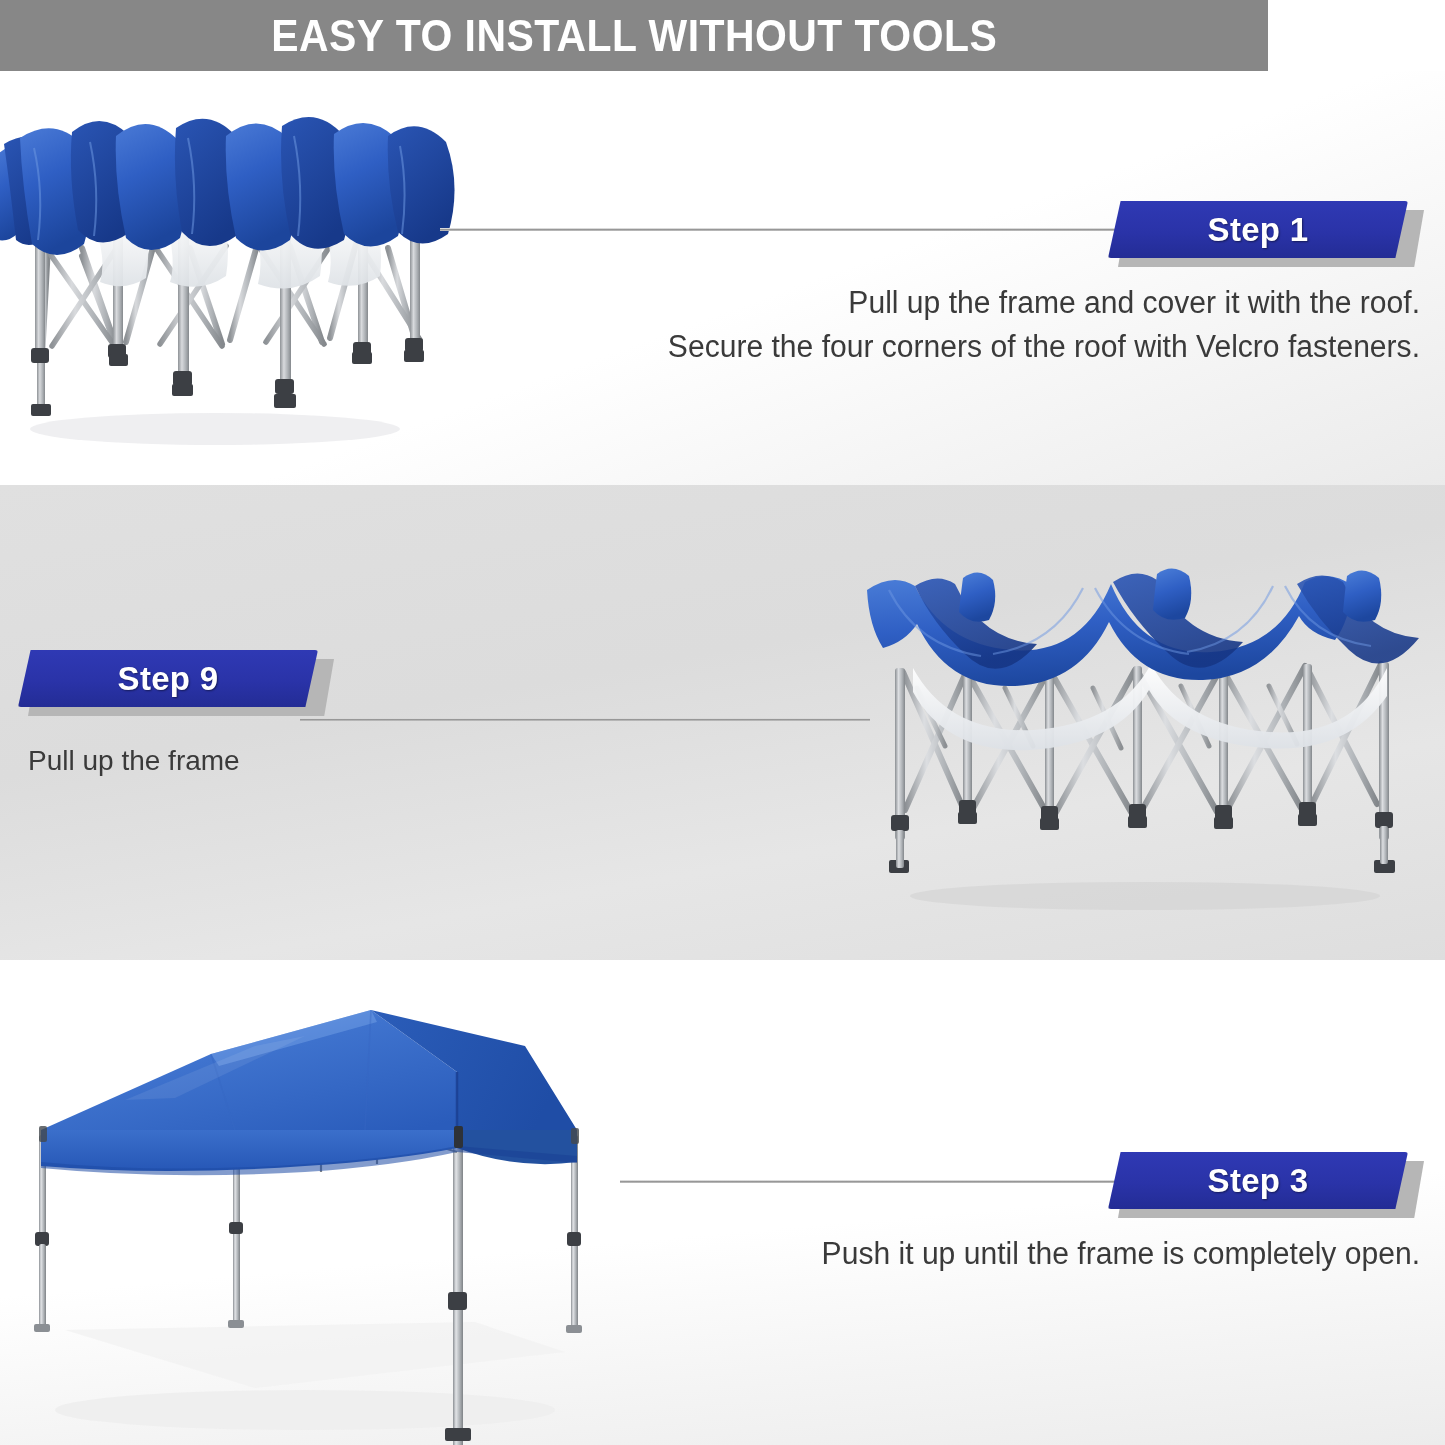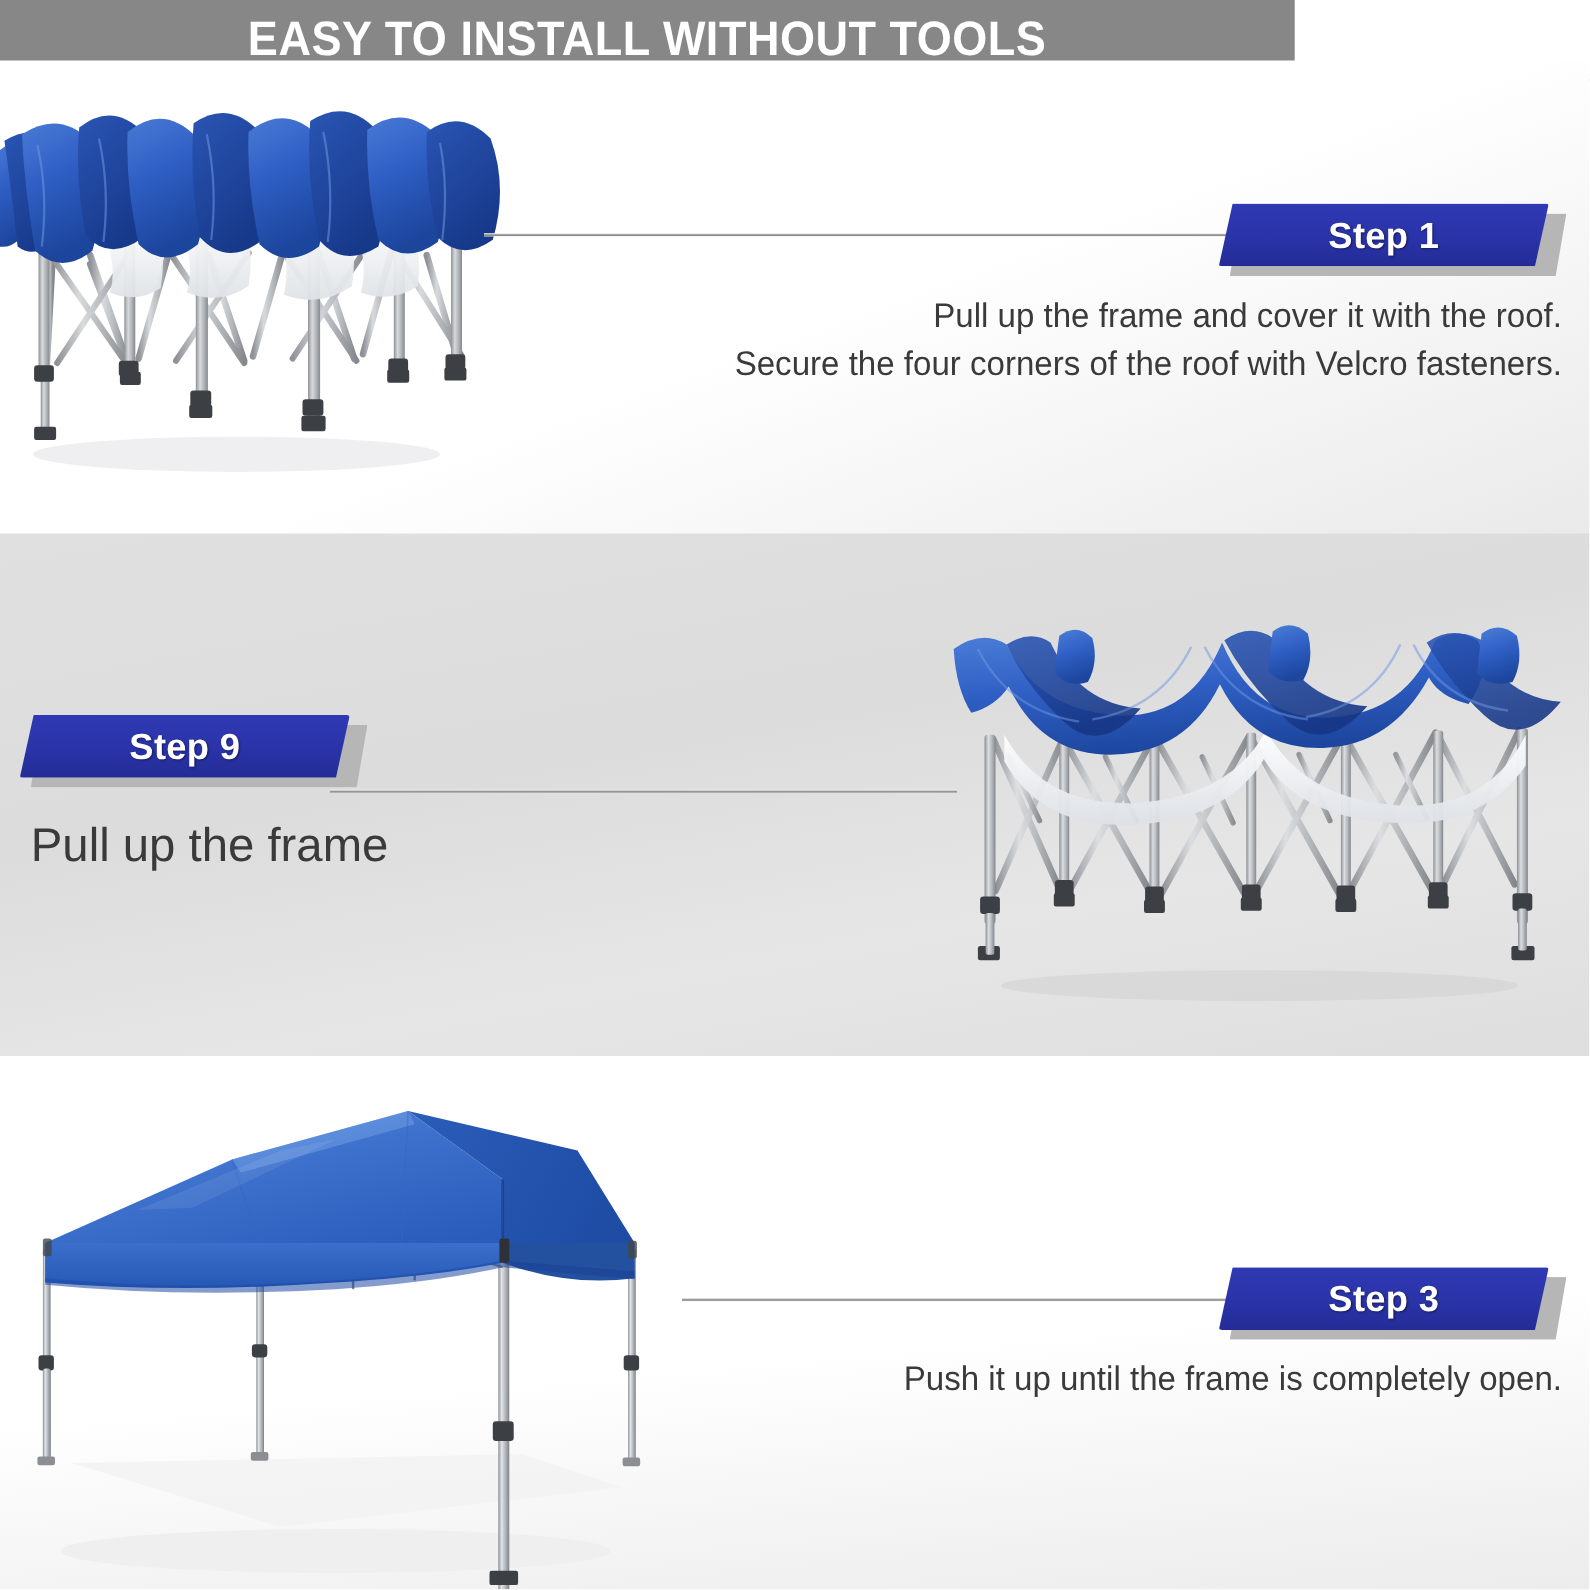--- a/index.html
+++ b/index.html
@@ -6,41 +6,41 @@
   body{
     width:1445px;height:1445px;
     font-family:"Liberation Sans", sans-serif;
     background:#ffffff;
     overflow:hidden;
   }
   .page{position:relative;width:1445px;height:1445px;}
 
   
   .header{
-    position:absolute;left:0;top:0;width:1177px;height:71px;
+    position:absolute;left:0;top:0;width:1268px;height:71px;
     background:#878787;
     display:flex;align-items:center;justify-content:center;
   }
   .header-title{
     color:#ffffff;
     font-family:"Liberation Sans Narrow","Liberation Sans",sans-serif;
     font-weight:bold;
     font-size:44px;
     letter-spacing:0.5px;
     transform:scaleX(0.93);
     white-space:nowrap;
   }
   .header-shadow{
     position:absolute;left:0;top:71px;width:1445px;height:4px;
     background:linear-gradient(to bottom,rgba(120,120,120,.55),rgba(255,255,255,0));
   }
 
   
   .band{position:absolute;left:0;width:1445px;overflow:hidden;}
-  #sec1{top:55px;height:444px;background:linear-gradient(160deg,#ffffff 0%,#ffffff 52%,#f3f3f3 78%,#e9e9e9 100%);}
+  #sec1{top:71px;height:444px;background:linear-gradient(160deg,#ffffff 0%,#ffffff 52%,#f3f3f3 78%,#e9e9e9 100%);}
   #sec2{top:485px;height:475px;background:linear-gradient(170deg,#e0e0e0 0%,#dcdcdc 40%,#e6e6e6 70%,#dedede 100%);}
   #sec3{top:960px;height:485px;background:linear-gradient(175deg,#ffffff 0%,#ffffff 55%,#f4f4f4 80%,#ececec 100%);}
 
   
   .badge-wrap{position:absolute;width:316px;height:66px;}
   .badge-shadow{
     position:absolute;left:10px;top:9px;width:306px;height:57px;
     background:#b6b6b6;
     clip-path:polygon(3.2% 0%, 100% 0%, 96.8% 100%, 0% 100%);
     filter:blur(0.4px);
@@ -69,21 +69,21 @@
     color:#3a3a3a;
     font-family:"Liberation Sans Narrow","Liberation Sans",sans-serif;
     font-size:31px;line-height:1.42;
     transform:scaleX(0.97);
   }
   .desc.right{text-align:right;transform-origin:right center;}
   .desc .l{display:block;white-space:nowrap;}
 
   .step2-caption{
     position:absolute;left:28px;top:745px;
-    color:#3a3a3a;font-size:43px;
+    color:#3a3a3a;font-size:28px;
     font-family:"Liberation Sans",sans-serif;
     white-space:nowrap;
   }
 
   
   .art{position:absolute;}
 </style>
 </head>
 <body>
 

